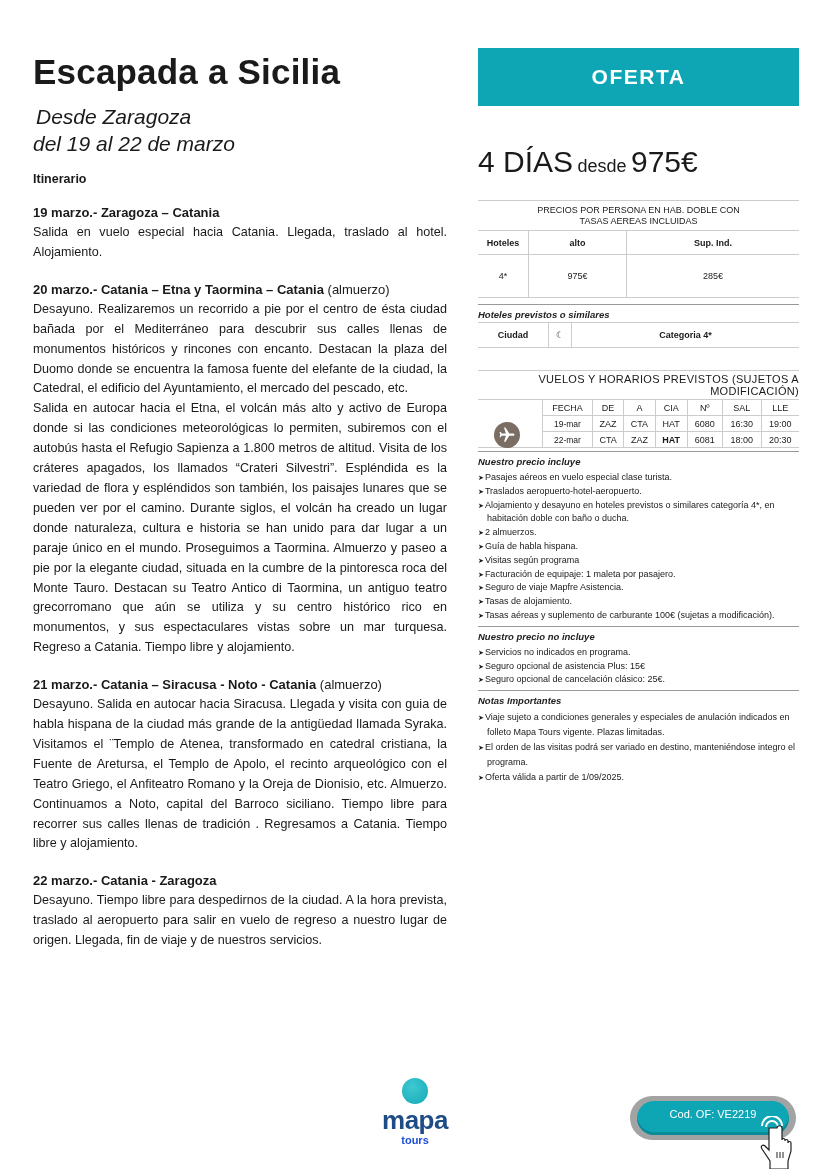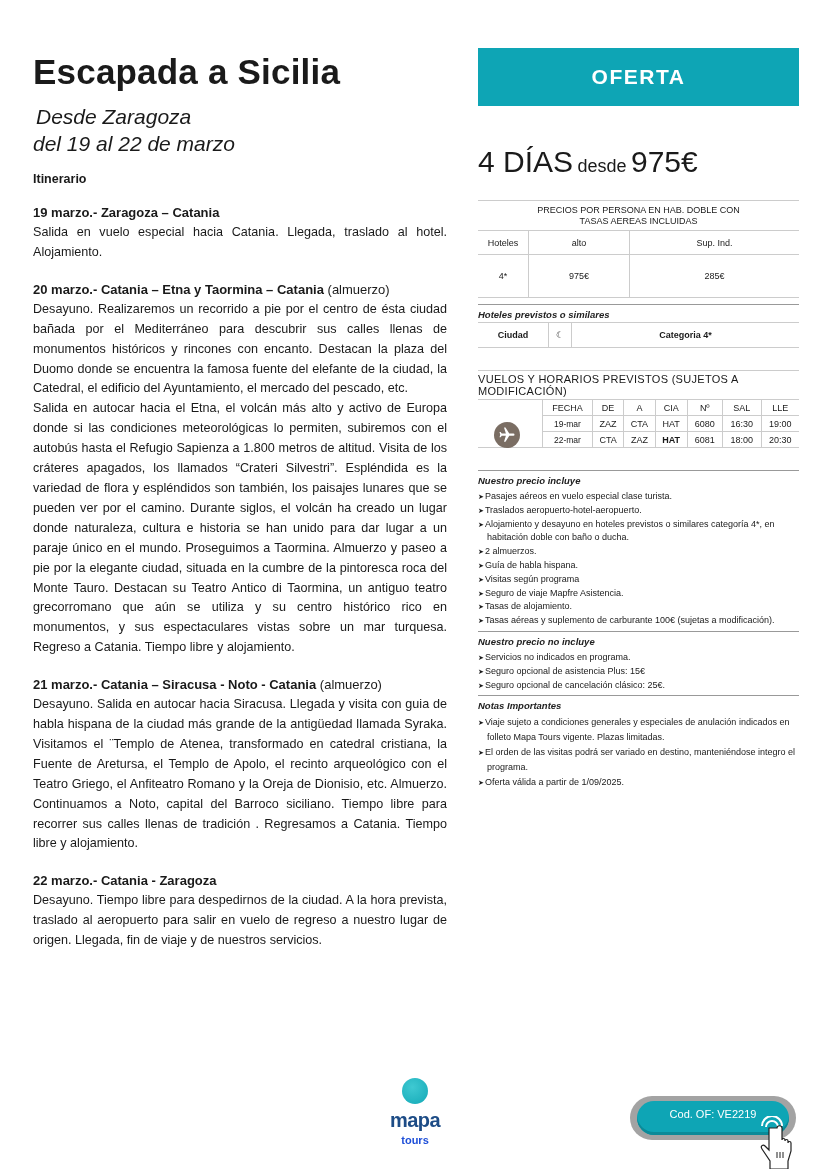--- a/index.html
+++ b/index.html
@@ -21,55 +21,55 @@
   .oferta {
     background: #0ea5b5; color: #fff; height: 58px; display: flex; align-items: center;
     justify-content: center; font-size: 21px; font-weight: bold; letter-spacing: 1.5px;
   }
   .headline { text-align: left; margin-top: 38px; height: 56px; line-height: 36px; }
   .headline .big { font-size: 30px; }
   .headline .small { font-size: 18px; }
   .price-table { width: 100%; border-collapse: collapse; font-size: 9px; }
   .price-table td { border-top: 1px solid #ccc; text-align: center; }
   .price-table .cap { padding: 4px 0 3px; line-height: 11px; font-size: 9px; }
-  .price-table .hdr td { font-weight: normal; height: 21px; }
+  .price-table .hdr td { font-weight: bold; height: 21px; }
   .price-table .row td { height: 40px; }
   .price-table .vr { border-left: 1px solid #ccc; }
   .price-table .bottom td { border-bottom: 1px solid #ccc; }
 
   .sec-line { border-top: 1px solid #999; margin-top: 4px; }
   .sec-title { font-size: 9.5px; font-style: italic; font-weight: bold; padding: 4px 0 2px; color: #222; }
   .hotel-table { width: 100%; border-collapse: collapse; font-size: 9px; }
   .hotel-table td { border-top: 1px solid #ccc; text-align: center; height: 22px; }
   .hotel-table .hdr td { font-weight: bold; }
   .hotel-table .vr { border-left: 1px solid #ccc; }
   .hotel-table tr:last-child td { border-bottom: 1px solid #ccc; }
 
   .flights { margin-top: 22px; position: relative; }
-  .flights-title { font-size: 11px; border-top: 1px solid #ccc; border-bottom: 1px solid #ccc; padding: 2px 0; text-align: left; letter-spacing: 0.3px; margin-top: 20px; }
+  .flights-title { font-size: 11px; border-top: 1px solid #ccc; border-bottom: 1px solid #ccc; padding: 2px 0; text-align: right; letter-spacing: 0.3px; margin-top: 20px; }
   .flight-table { border-collapse: collapse; font-size: 9px; margin-left: 64px; width: 257px; }
   .flight-table td { text-align: center; border-bottom: 1px solid #ccc; border-left: 1px solid #ccc; height: 15px; padding: 0 2px; }
   .flight-table .date { font-size: 8.5px; }
   .flight-table .bold { font-weight: bold; }
   .flights-underline { border-bottom: 1px solid #ccc; width: 64px; position: absolute; left: 0; bottom: 0; }
   .plane-icon {
     position: absolute; left: 16px; top: 52px; width: 26px; height: 26px; border-radius: 50%;
     background: #7a6d63; display: flex; align-items: center; justify-content: center;
   }
 
-  .list-sec { margin-top: 22px; }
+  .list-sec { margin-top: 3px; }
   .list-sec .hr { border-top: 1px solid #999; }
   .list-sec .sec-title { padding: 4px 0 4px; }
   ul.ticks { list-style: none; margin: 0; padding: 0; font-size: 9px; line-height: 13.8px; }
   ul.ticks li { padding-left: 9px; text-indent: -9px; }
   ul.ticks li::before { content: "➤"; font-size: 7px; margin-right: 1px; }
 
   .logo { position: absolute; left: 376px; top: 1078px; width: 78px; text-align: center; }
   .logo-dot { width: 26px; height: 26px; border-radius: 50%; background: radial-gradient(circle at 40% 35%, #3fc9d2, #13a9b6); margin: 0 auto 4px; }
-  .logo-mapa { color: #1d4c86; font-size: 20px; font-weight: bold; line-height: 24px; letter-spacing: -0.5px; }
+  .logo-mapa { color: #1d4c86; font-size: 26px; font-weight: bold; line-height: 24px; letter-spacing: -0.5px; }
   .logo-tours { color: #1d4ed8; font-size: 11px; font-weight: bold; line-height: 16px; }
 
   .cod-wrap {
     position: absolute; left: 630px; top: 1096px; width: 166px; height: 44px; border-radius: 22px;
     background: #a3a3a3; display: flex; align-items: center; justify-content: center;
   }
   .cod-btn {
     width: 152px; height: 34px; border-radius: 17px; background: #0ea5b5; color: #fff;
     font-size: 11px; display: flex; align-items: flex-start; justify-content: center; padding-top: 7px; box-sizing: border-box;
     box-shadow: inset 0 -3px 0 #0b8a98;
@@ -189,20 +189,21 @@
   <div class="list-sec">
     <div class="hr"></div>
     <div class="sec-title">Nuestro precio incluye</div>
     <ul class="ticks">
       <li>Pasajes aéreos en vuelo especial clase turista.</li>
       <li>Traslados aeropuerto-hotel-aeropuerto.</li>
       <li>Alojamiento y desayuno en hoteles previstos o similares categoría 4*, en habitación doble con baño o ducha.</li>
       <li>2 almuerzos.</li>
       <li>Guía de habla hispana.</li>
       <li>Visitas según programa</li>
+      <li>Facturación de equipaje: 1 maleta por pasajero.</li>
       <li>Seguro de viaje Mapfre Asistencia.</li>
       <li>Tasas de alojamiento.</li>
       <li>Tasas aéreas y suplemento de carburante 100€ (sujetas a modificación).</li>
     </ul>
   </div>
 
   <div class="list-sec" style="margin-top:3px">
     <div class="hr"></div>
     <div class="sec-title">Nuestro precio no incluye</div>
     <ul class="ticks">

